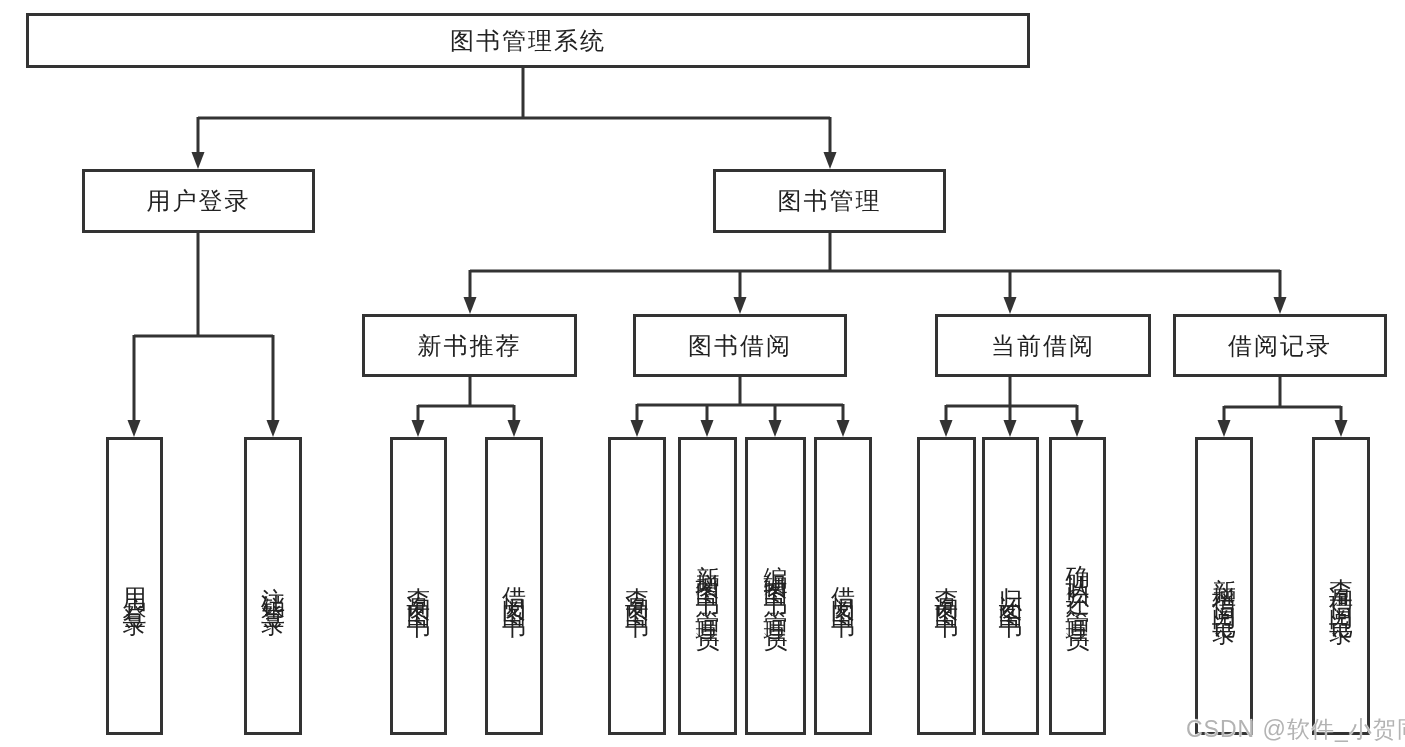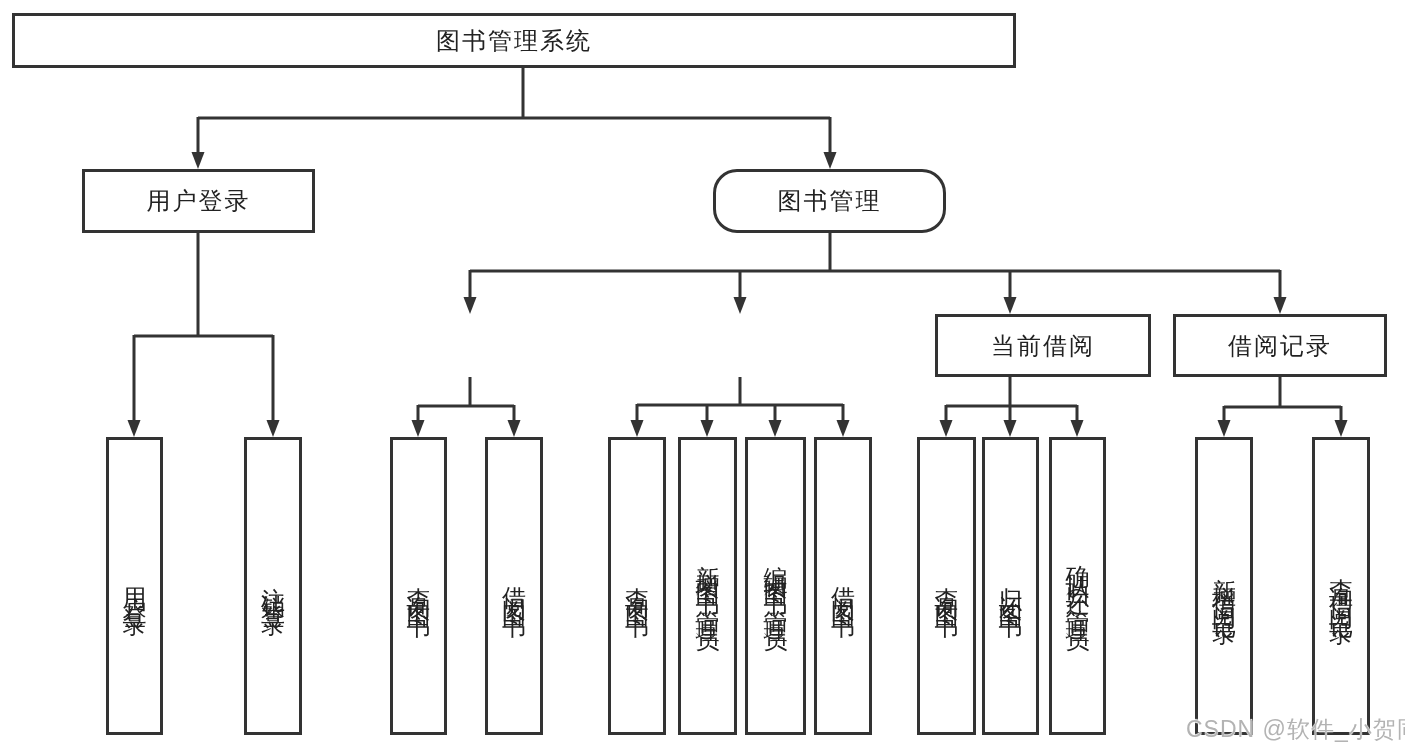--- a/index.html
+++ b/index.html
@@ -99,31 +99,37 @@
       <polygon points="768.5,420 781.5,420 775,437"></polygon>
       <polygon points="836.5,420 849.5,420 843,437"></polygon>
       <polygon points="939.5,420 952.5,420 946,437"></polygon>
       <polygon points="1003.5,420 1016.5,420 1010,437"></polygon>
       <polygon points="1070.5,420 1083.5,420 1077,437"></polygon>
       <polygon points="1217.5,420 1230.5,420 1224,437"></polygon>
       <polygon points="1334.5,420 1347.5,420 1341,437"></polygon>
     </g>
   </svg>
 
-  <div class="hnode" style="left:12px; top:13px; width:1004px; height:55px;">
+  <div class="hnode" style="left:26px; top:13px; width:1004px; height:55px;">
     <span>图书管理系统</span>
   </div>
 
   <div class="hnode" style="left:82px; top:169px; width:233px; height:64px;">
     <span>用户登录</span>
   </div>
-  <div class="hnode" style="left:713px; top:169px; width:233px; height:64px;border-radius:24px;">
+  <div class="hnode" style="left:713px; top:169px; width:233px; height:64px;">
     <span>图书管理</span>
   </div>
 
+  <div class="hnode" style="left:362px; top:314px; width:215px; height:63px;">
+    <span>新书推荐</span>
+  </div>
+  <div class="hnode" style="left:633px; top:314px; width:214px; height:63px;">
+    <span>图书借阅</span>
+  </div>
   <div class="hnode" style="left:902px; top:314px; width:216px; height:63px;margin-left:33px;">
     <span>当前借阅</span>
   </div>
   <div class="hnode" style="left:1173px; top:314px; width:214px; height:63px;">
     <span>借阅记录</span>
   </div>
 
   <div class="vnode" style="left:106px; width:57px;">
     <span>用户登录</span>
   </div>

